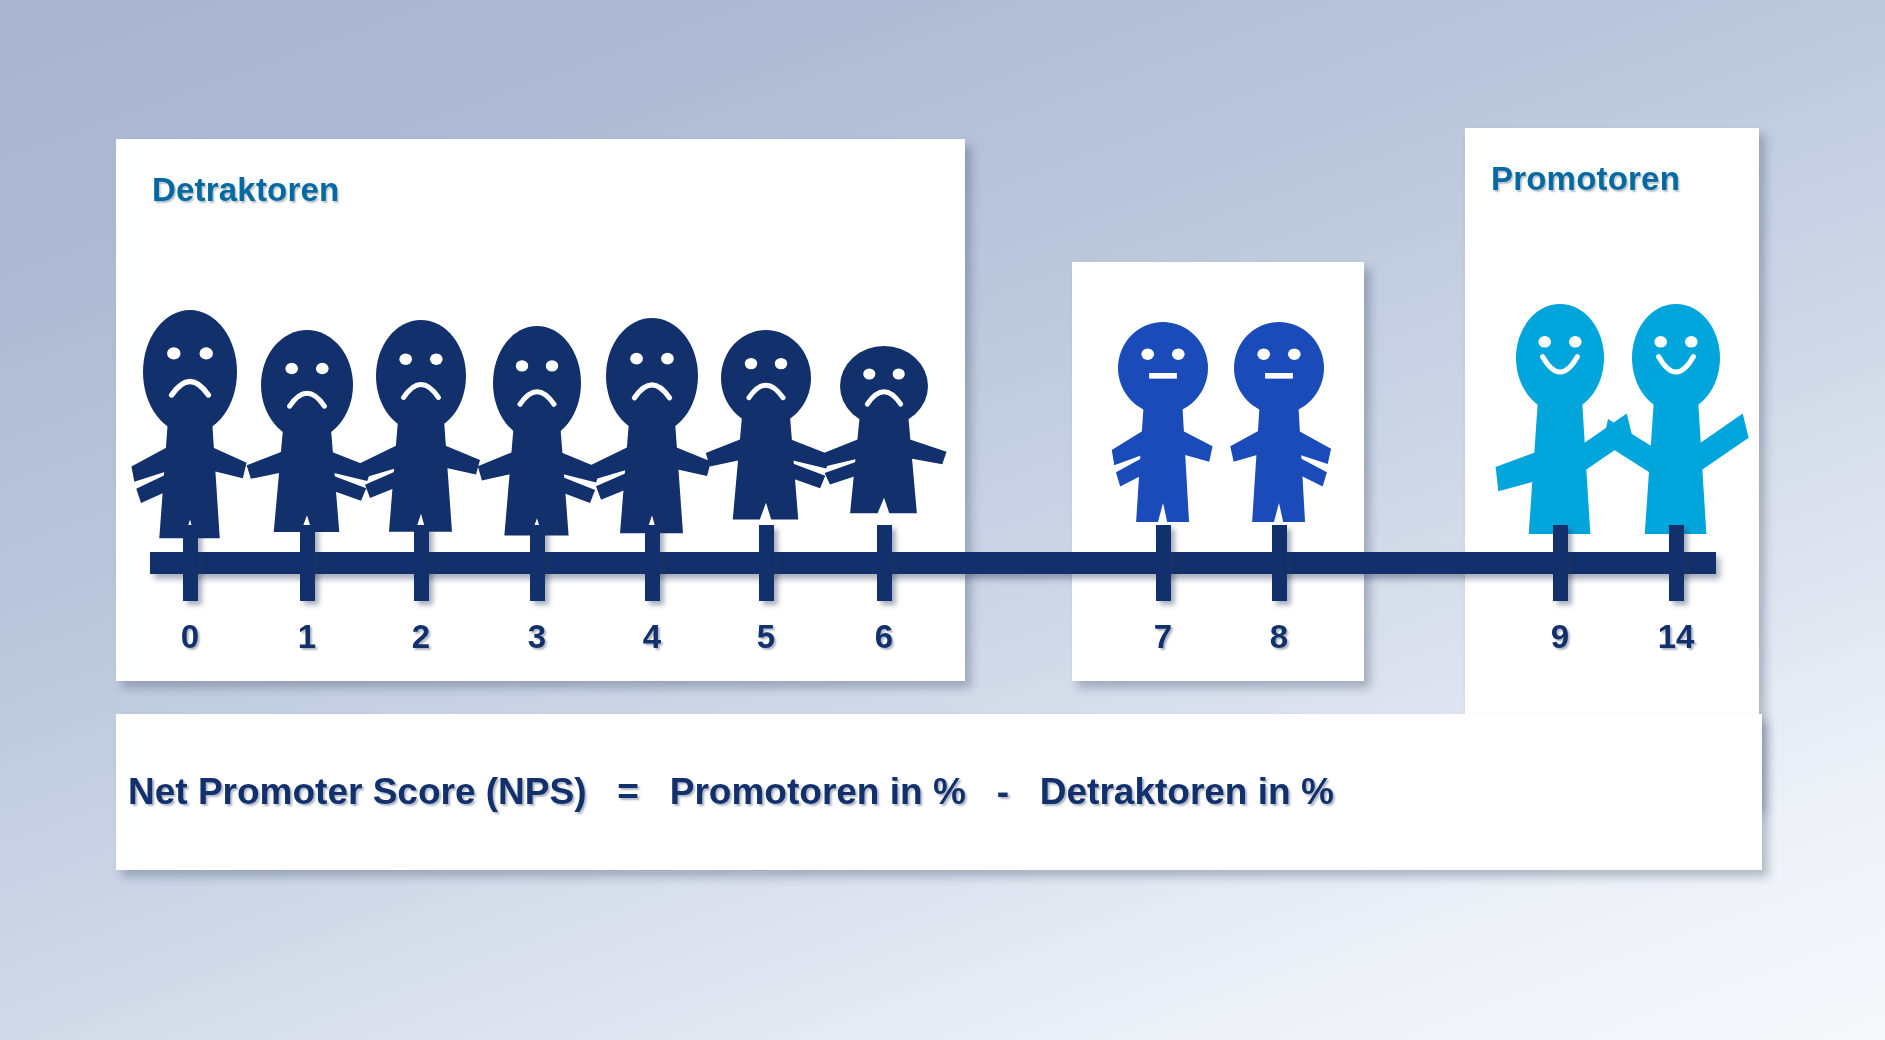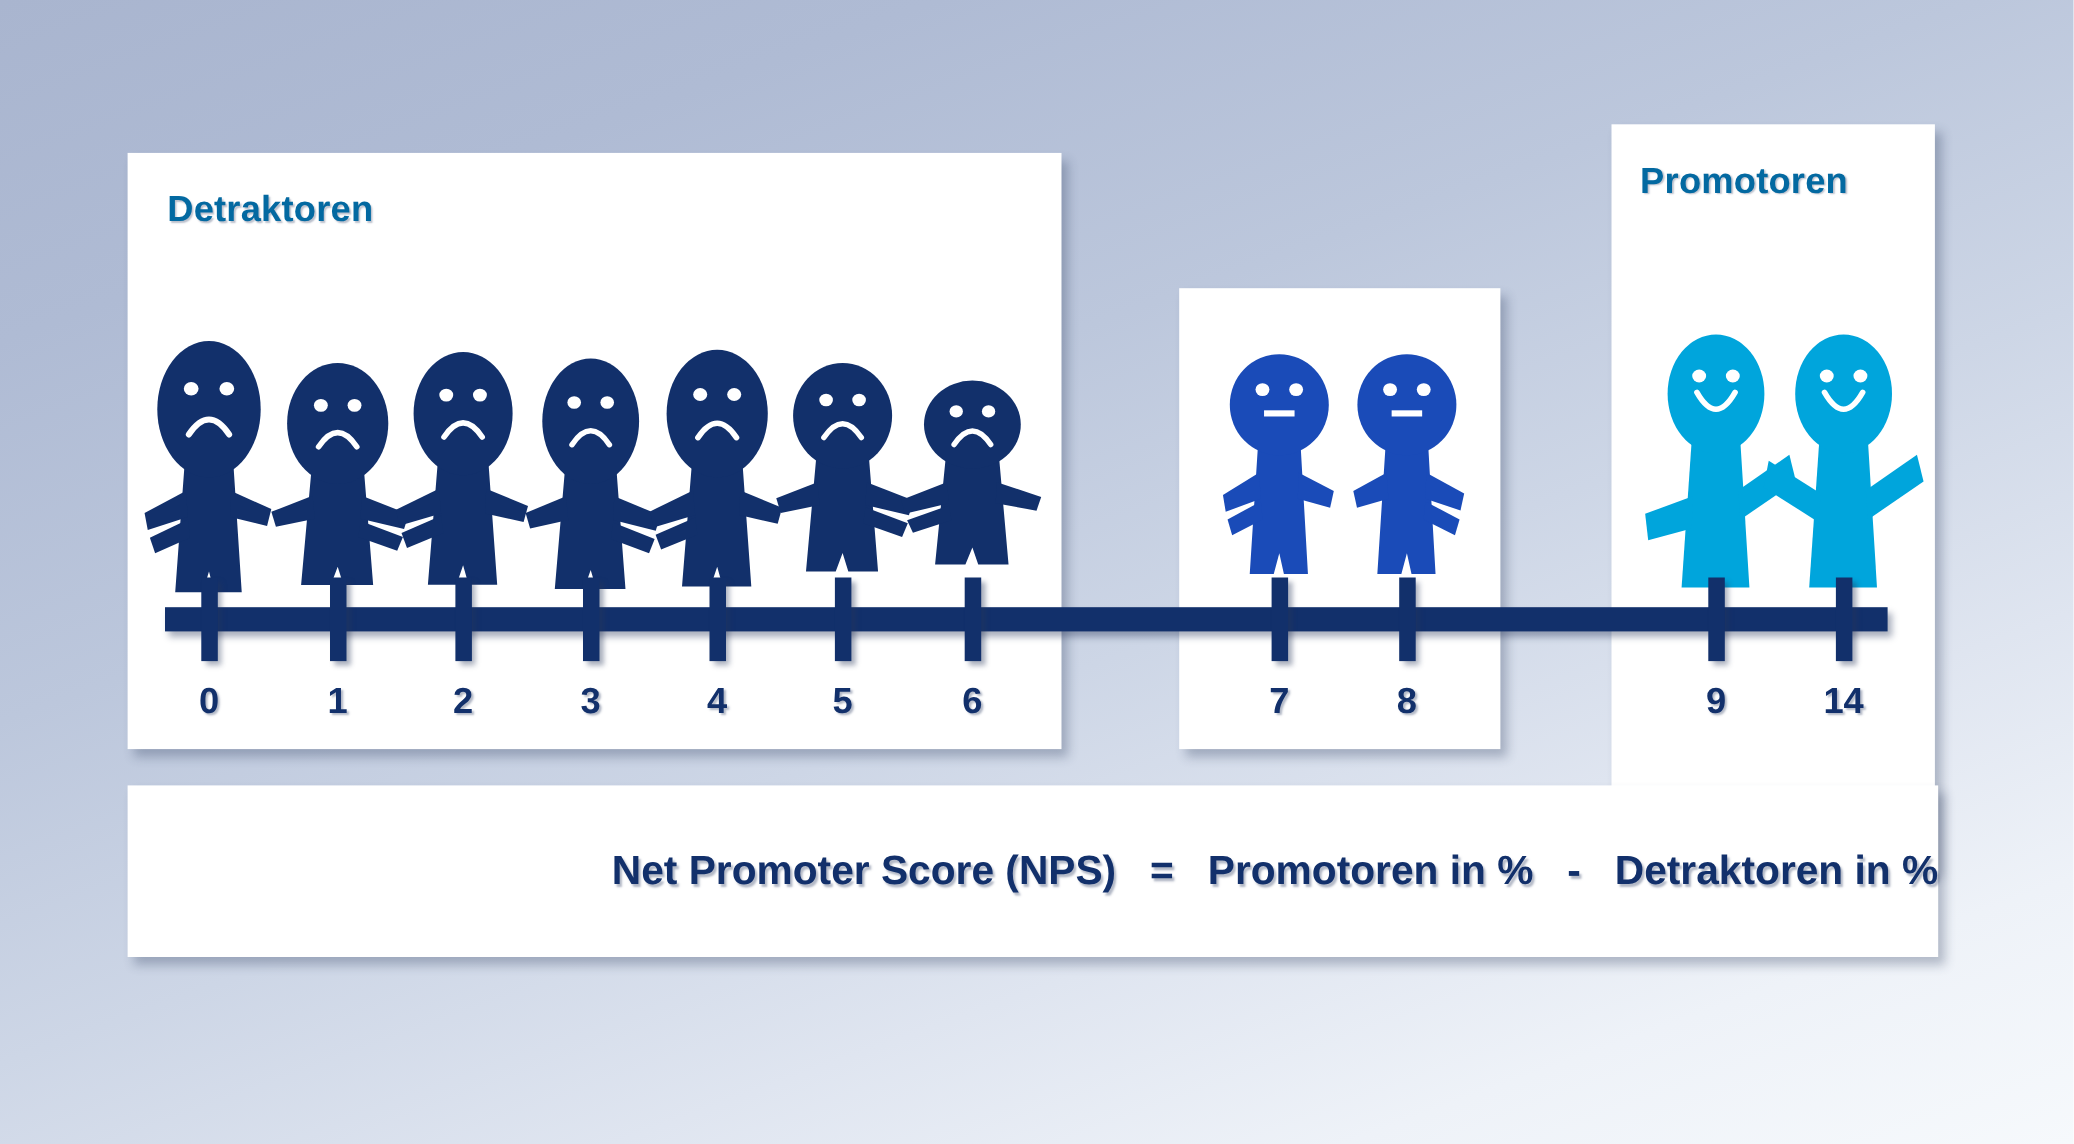--- a/index.html
+++ b/index.html
@@ -41,21 +41,21 @@
     height: 542px;
   }
   #card-passives {
     left: 1072px;
     top: 262px;
     width: 292px;
     height: 419px;
   }
   #card-promoters {
     left: 1465px;
-    top: 113px;
+    top: 128px;
     width: 294px;
     height: 678px;
   }
   #card-formula {
     left: 116px;
     top: 714px;
     width: 1646px;
     height: 156px;
   }
 
@@ -73,21 +73,21 @@
   #card-promoters .card-title {
     left: 26px;
   }
 
   
   #formula-text {
     position: absolute;
     left: 12px; right: 0;
     top: 50%;
     transform: translateY(-50%);
-    text-align: right;
+    text-align: left;
     font-size: 37px;
     font-weight: bold;
     color: #12306B;
     text-shadow: 2px 2px 2px rgba(60,75,110,0.40);
     white-space: pre;
   }
 
   
   #axis-line {
     position: absolute;

